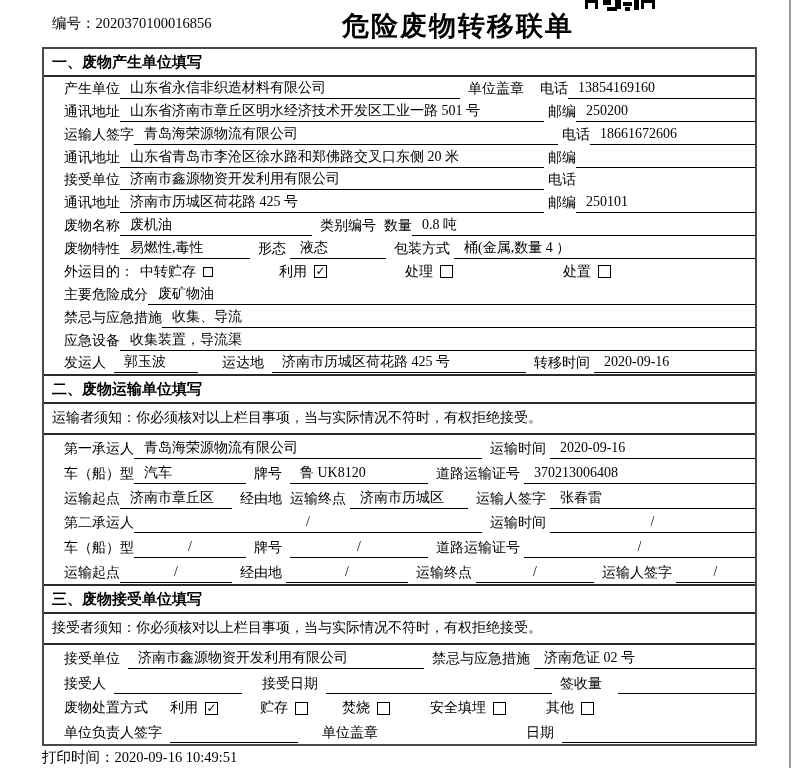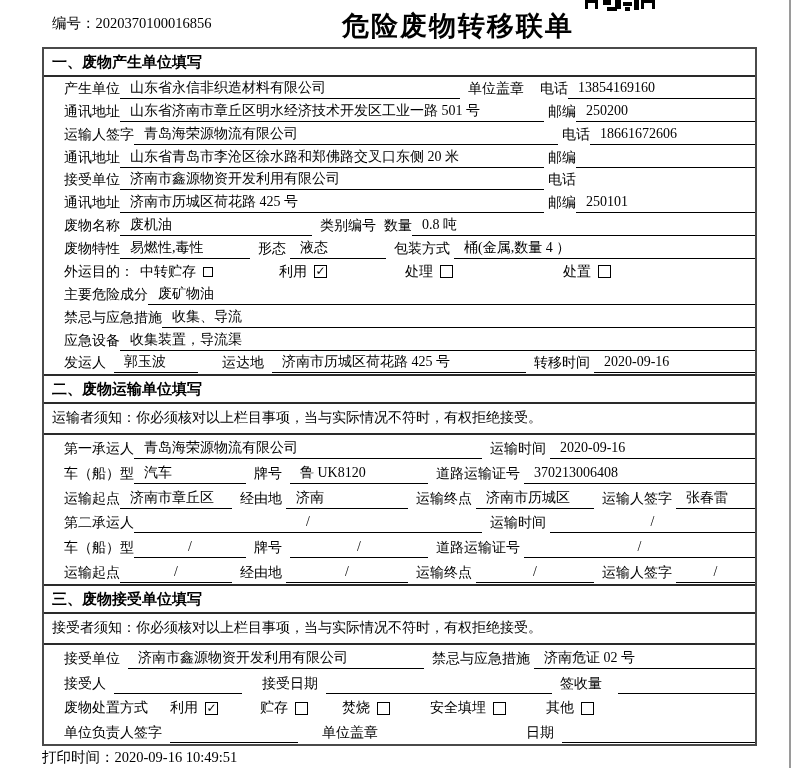--- a/index.html
+++ b/index.html
@@ -181,21 +181,20 @@
     <span class="lbl gap8">牌号</span>
     <span class="u gap8" style="width:138px">鲁 UK8120</span>
     <span class="lbl gap8">道路运输证号</span>
     <span class="u grow gap4">370213006408</span>
   </div>
 
   <div class="row tall">
     <span class="lbl">运输起点</span>
     <span class="u" style="width:112px">济南市章丘区</span>
     <span class="lbl gap8">经由地</span>
-    <span class="u gap4" style="width:122px">济南</span>
     <span class="lbl gap8">运输终点</span>
     <span class="u gap4" style="width:118px">济南市历城区</span>
     <span class="lbl gap8">运输人签字</span>
     <span class="u grow gap4">张春雷</span>
   </div>
 
   <div class="row tall">
     <span class="lbl">第二承运人</span>
     <span class="u ctr" style="width:348px">/</span>
     <span class="lbl gap8">运输时间</span>

